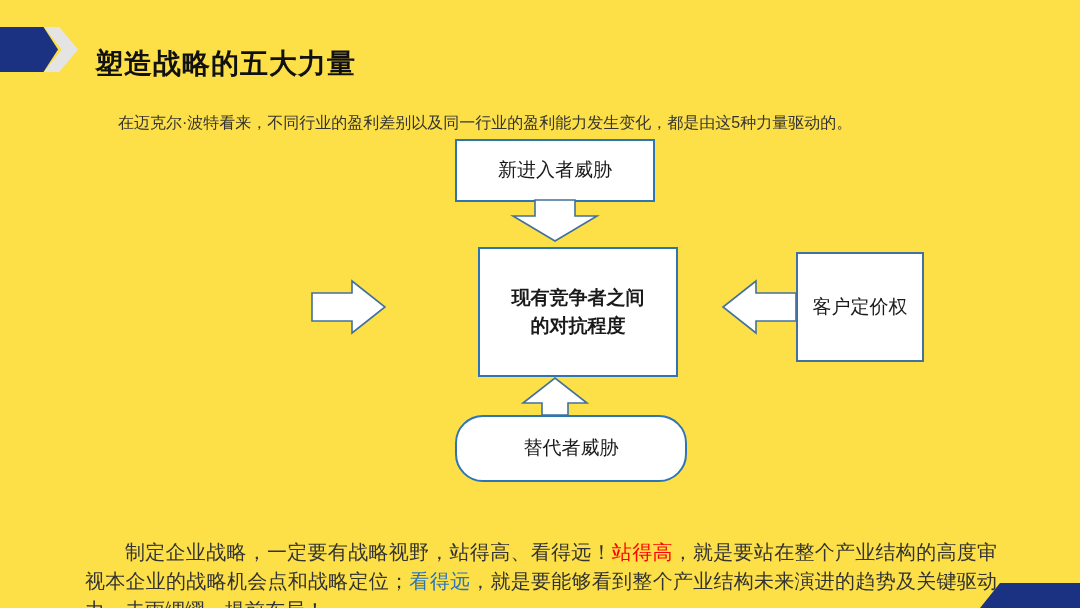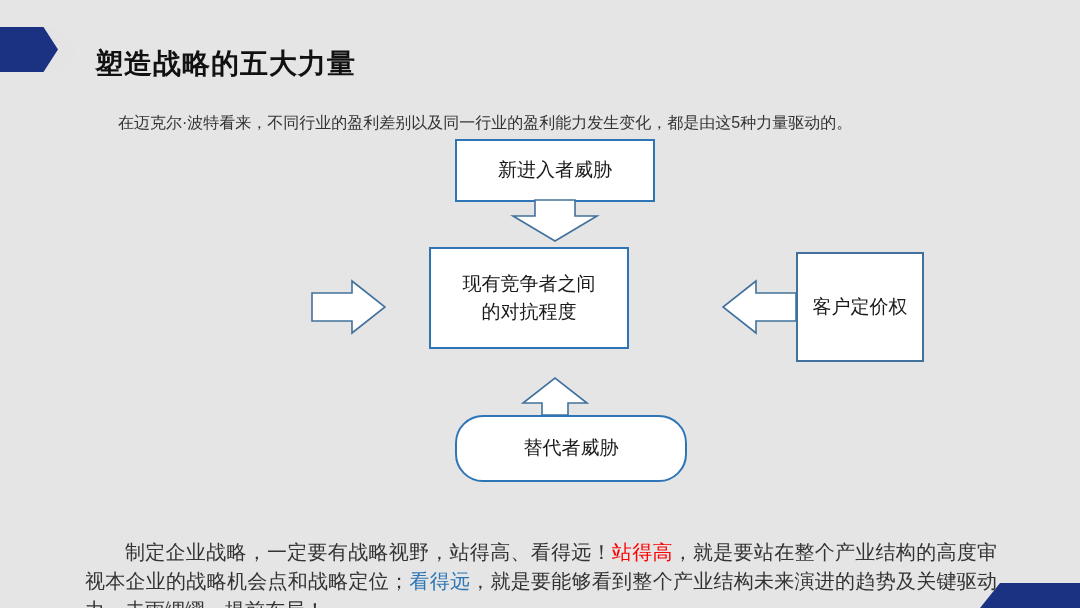--- a/index.html
+++ b/index.html
@@ -1,19 +1,19 @@
 <!DOCTYPE html>
 <html><head>
 <meta charset="utf-8">
 <style>
   html,body{margin:0;padding:0;background:#888;}
   .slide{
     position:relative;
     width:1080px;height:608px;
-    background:#e5e5e5;
+    background:#fde047;
     overflow:hidden;
     font-family:"Liberation Sans","DejaVu Sans",sans-serif;
   }
   
   .hdr-navy-arrow{
     position:absolute;left:0;top:27px;width:58px;height:45px;
     background:#1b3282;
     clip-path:polygon(0 0,75% 0,100% 50%,75% 100%,0 100%);
   }
   .hdr-gray-chevron{
@@ -34,21 +34,21 @@
   .dbox{
     position:absolute;background:#fff;
     display:flex;align-items:center;justify-content:center;
     text-align:center;color:#1a1a1a;font-size:19px;
     white-space:pre-line;line-height:1.5;
     box-sizing:border-box;
   }
   .dbox.blue{border:2px solid #2e75b6;}
   .dbox.gray{border:2px solid #41719c;}
   .box-top   {left:455px;top:139px;width:200px;height:63px;justify-content:center;}
-  .box-center{left:429px;top:247px;width:200px;height:102px;}
+  .box-center{left:478px;top:247px;width:200px;height:130px;font-weight:bold;}
   .box-left  {left:170px;top:252px;width:142px;height:110px;}
   .box-right {left:796px;top:252px;width:128px;height:110px;}
   .box-bottom{left:455px;top:415px;width:232px;height:67px;border-radius:28px;}
   .arrow-svg{position:absolute;overflow:visible;}
   .arrow-svg polygon{fill:#ffffff;stroke:#41719c;stroke-width:1.6;stroke-linejoin:miter;}
   
   .footer-para{
     position:absolute;left:85px;top:518px;width:912px;
     font-size:20px;line-height:29px;color:#333;
     text-indent:2em;text-align:justify;

